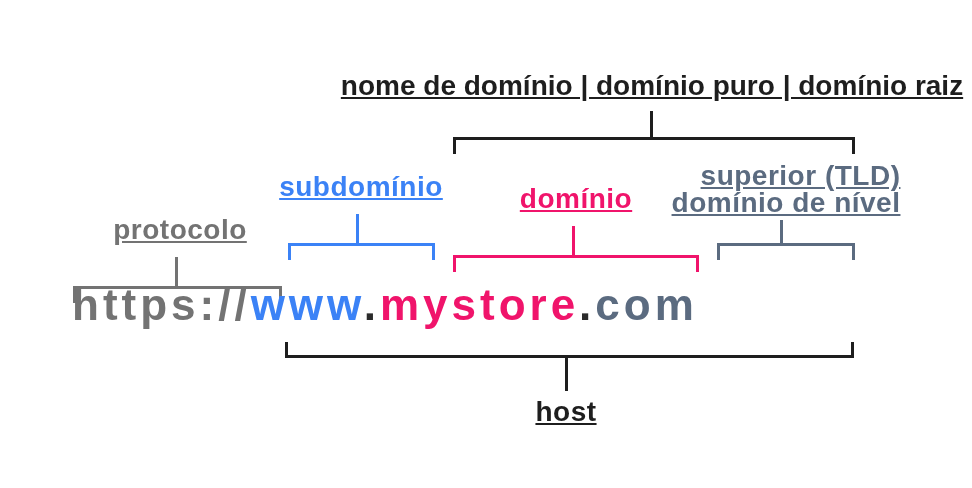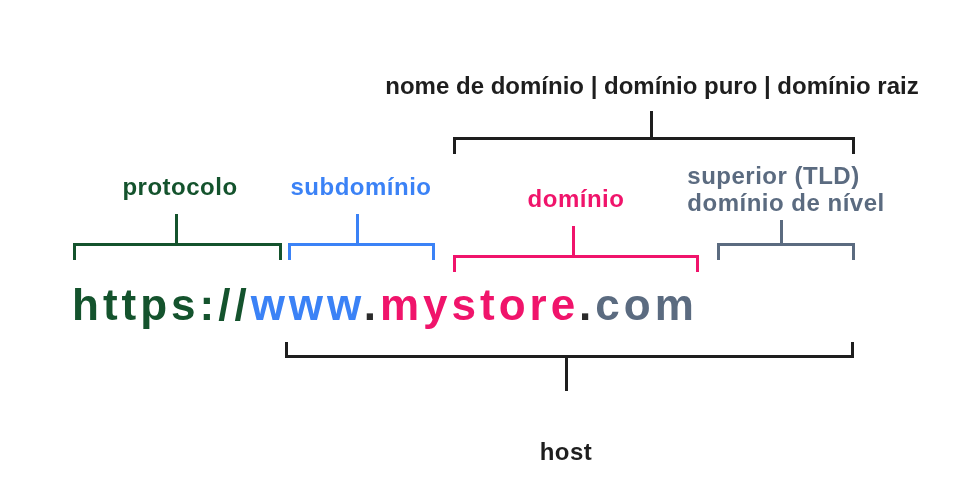--- a/index.html
+++ b/index.html
@@ -13,29 +13,30 @@
     height: 488px;
     background: #ffffff;
     overflow: hidden;
     font-family: "Liberation Sans", "DejaVu Sans", sans-serif;
     font-weight: bold;
   }
   .abs { position: absolute; }
 
   
   .lbl {
-    font-size: 24px;
+    font-size: 28px;
     line-height: 25px;
     letter-spacing: 0.5px;
     white-space: nowrap;
     transform: translateX(-50%);
-    text-align: left;
+    text-align: right;
+    text-decoration: underline;
   }
   .dark    { color: #1e1e1e; }
-  .gray    { color: #14532d; }
+  .gray    { color: #737373; margin-top: 43px; }
   .pink    { color: #3b82f6; }
   .magenta { color: #f0146b; margin-top: 12px; }
   .slate   { color: #5b6b80; }
   .dot     { color: #2b2b2b; }
 
   .url-line {
     left: 72px;
     top: 277px;
     font-size: 44px;
     line-height: 56px;
@@ -78,21 +79,21 @@
   #domain-stem      { left: 572px; top: 214px; height: 30px; }
   #tld-stem         { left: 780px; top: 220px; height: 24px; }
 
   #protocol-bracket  { left: 73px;  top: 243px; width: 209px; }
   #subdomain-bracket { left: 288px; top: 243px; width: 147px; }
   #domain-bracket    { left: 453px; top: 243px; width: 246px; }
   #tld-bracket       { left: 717px; top: 243px; width: 138px; }
 
   #host-bracket     { left: 285px; top: 342px; width: 569px; }
   #host-stem        { left: 565px; top: 358px; height: 33px; }
-  #host-label       { left: 566px; top: 399px; margin-top: 40px; }
+  #host-label       { left: 566px; top: 399px; }
 </style>
 </head>
 <body>
 
 <div id="canvas">
 
   <div id="top-label" class="abs lbl dark">nome de domínio | domínio puro | domínio raiz</div>
   <div id="top-stem" class="abs stem dark"></div>
   <div id="top-bracket" class="abs bracket-down dark"></div>
 

